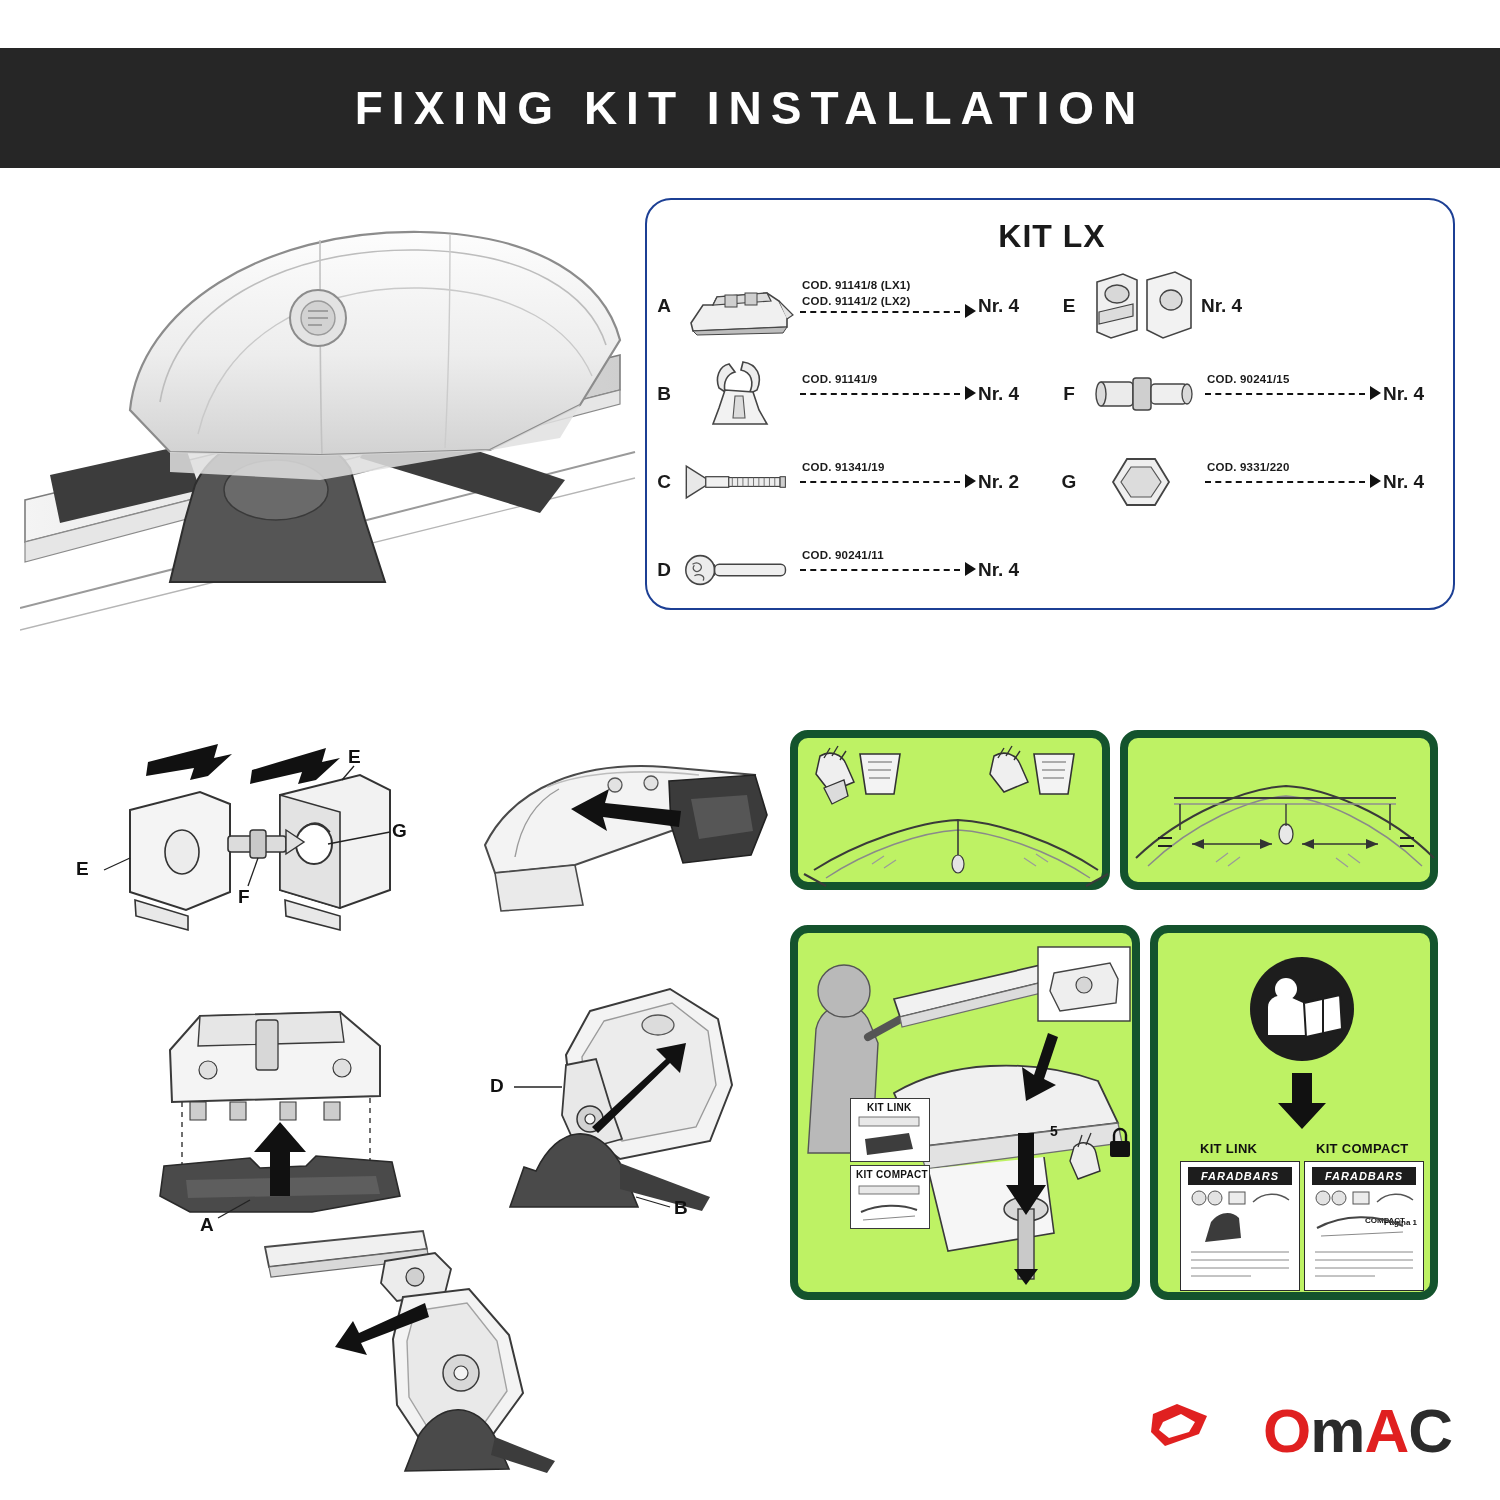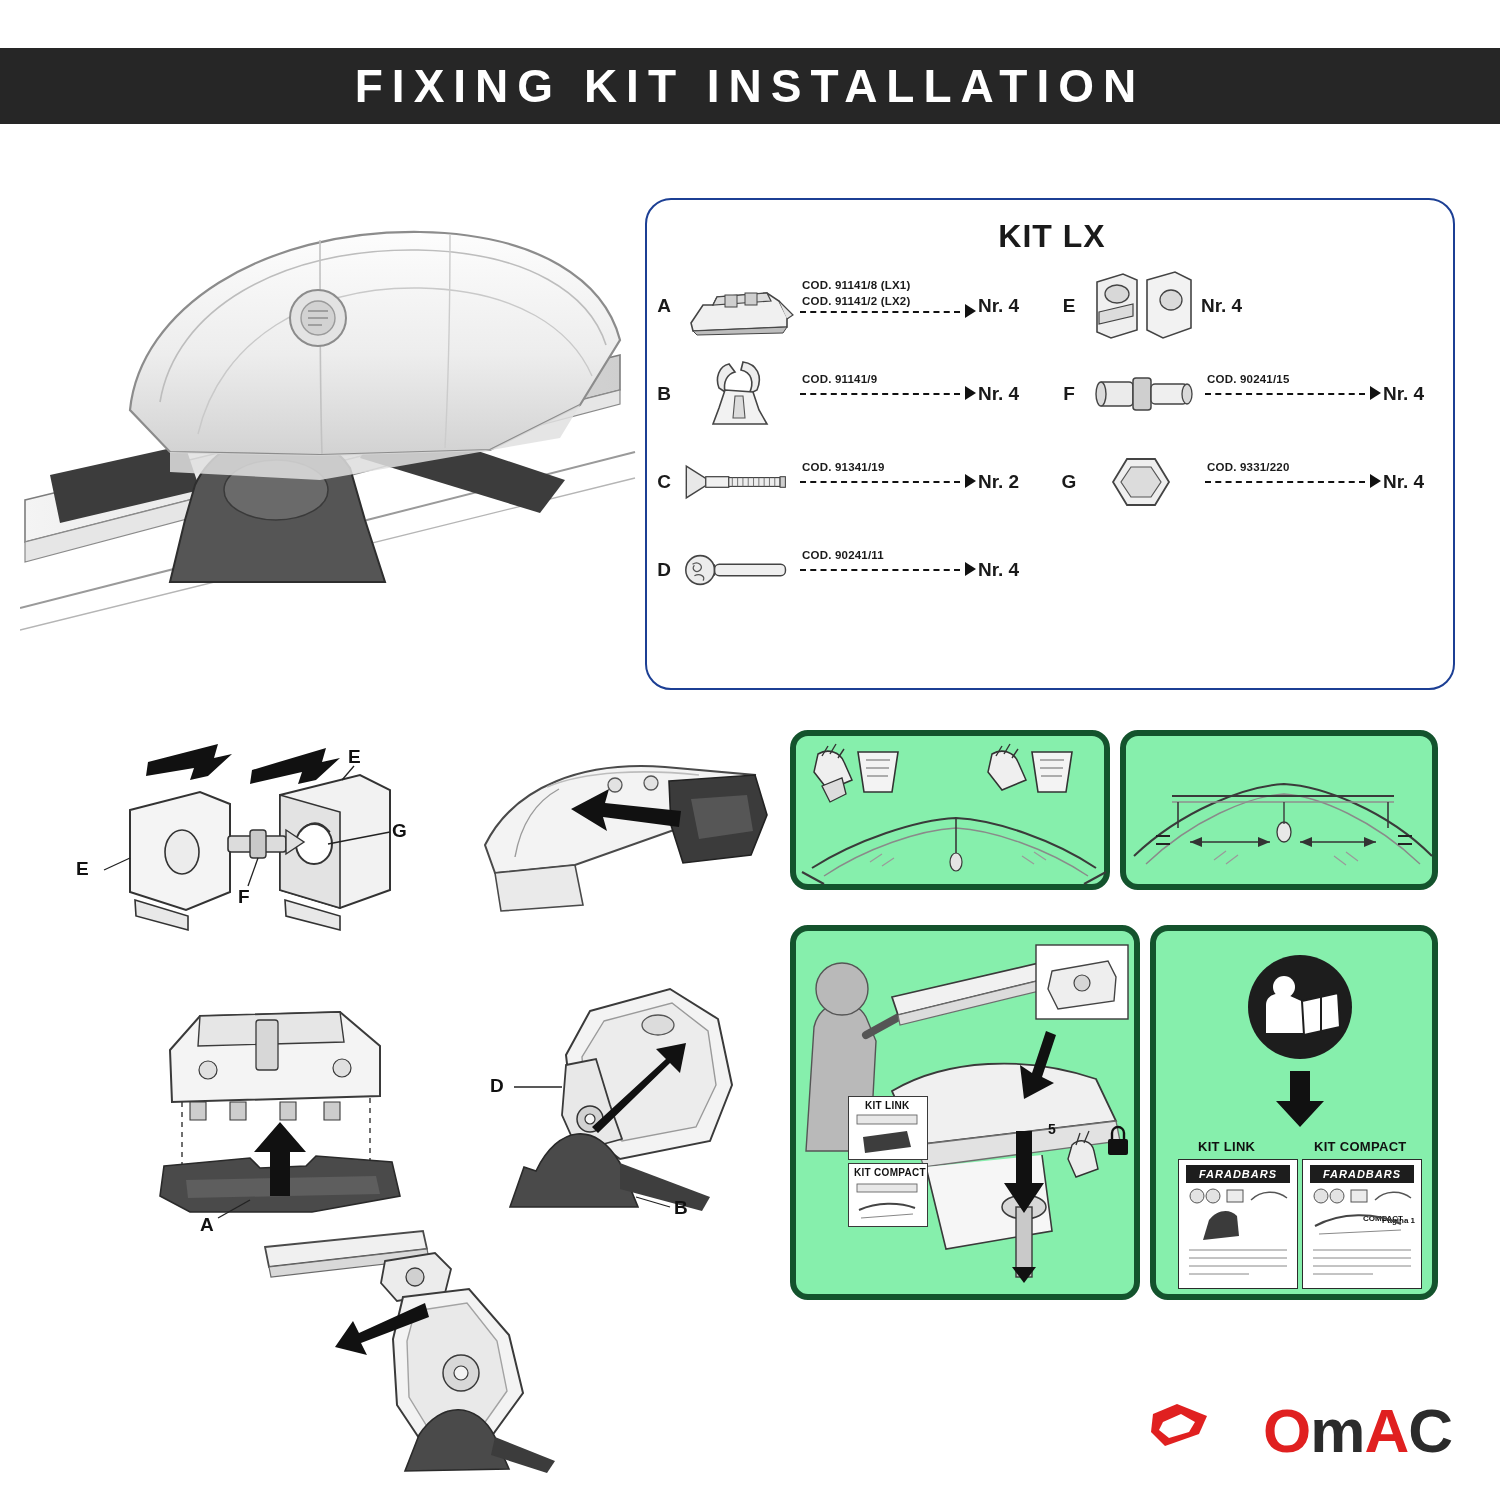--- a/index.html
+++ b/index.html
@@ -6,33 +6,33 @@
   body{
     width:1500px;height:1500px;
     background:#ffffff;
     font-family:"Liberation Sans", sans-serif;
     color:#1a1a1a;
     position:relative;
     overflow:hidden;
   }
   
   .header{
-    position:absolute;left:0;top:48px;width:1500px;height:76px;
+    position:absolute;left:0;top:48px;width:1500px;height:120px;
     background:#262626;
     display:flex;align-items:center;justify-content:center;
   }
   .header-title{
     color:#ffffff;
     font-size:46px;
     letter-spacing:9px;
     font-weight:600;
   }
   
   .kit-panel{
-    position:absolute;left:645px;top:198px;width:810px;height:492px;
+    position:absolute;left:645px;top:198px;width:810px;height:412px;
     border:2px solid #1c3f94;
     border-radius:26px;
     background:#ffffff;
     box-sizing:border-box;
   }
   .kit-title{
     position:absolute;left:0;top:18px;width:810px;text-align:center;
     font-size:32px;font-weight:700;letter-spacing:1px;
   }
   .kit-cols{
@@ -66,21 +66,21 @@
     position:absolute;right:2px;top:27px;
     width:0;height:0;border-left:11px solid #111;
     border-top:7px solid transparent;border-bottom:7px solid transparent;
   }
   .arrowhead.two{top:33px;}
   .part-qty{
     width:74px;text-align:left;font-size:19px;font-weight:700;
   }
   
   .bluebox{
-    position:absolute;border:6px solid #14532d;border-radius:18px;background:#86efac;
+    position:absolute;border:8px solid #14532d;border-radius:18px;background:#bef264;
     box-sizing:border-box;
   }
   
   .glabel{
     position:absolute;font-size:19px;font-weight:600;color:#111;
   }
   .small-cap{
     position:absolute;font-size:10px;font-weight:700;color:#111;letter-spacing:.3px;
   }
   .tiny-cap{

